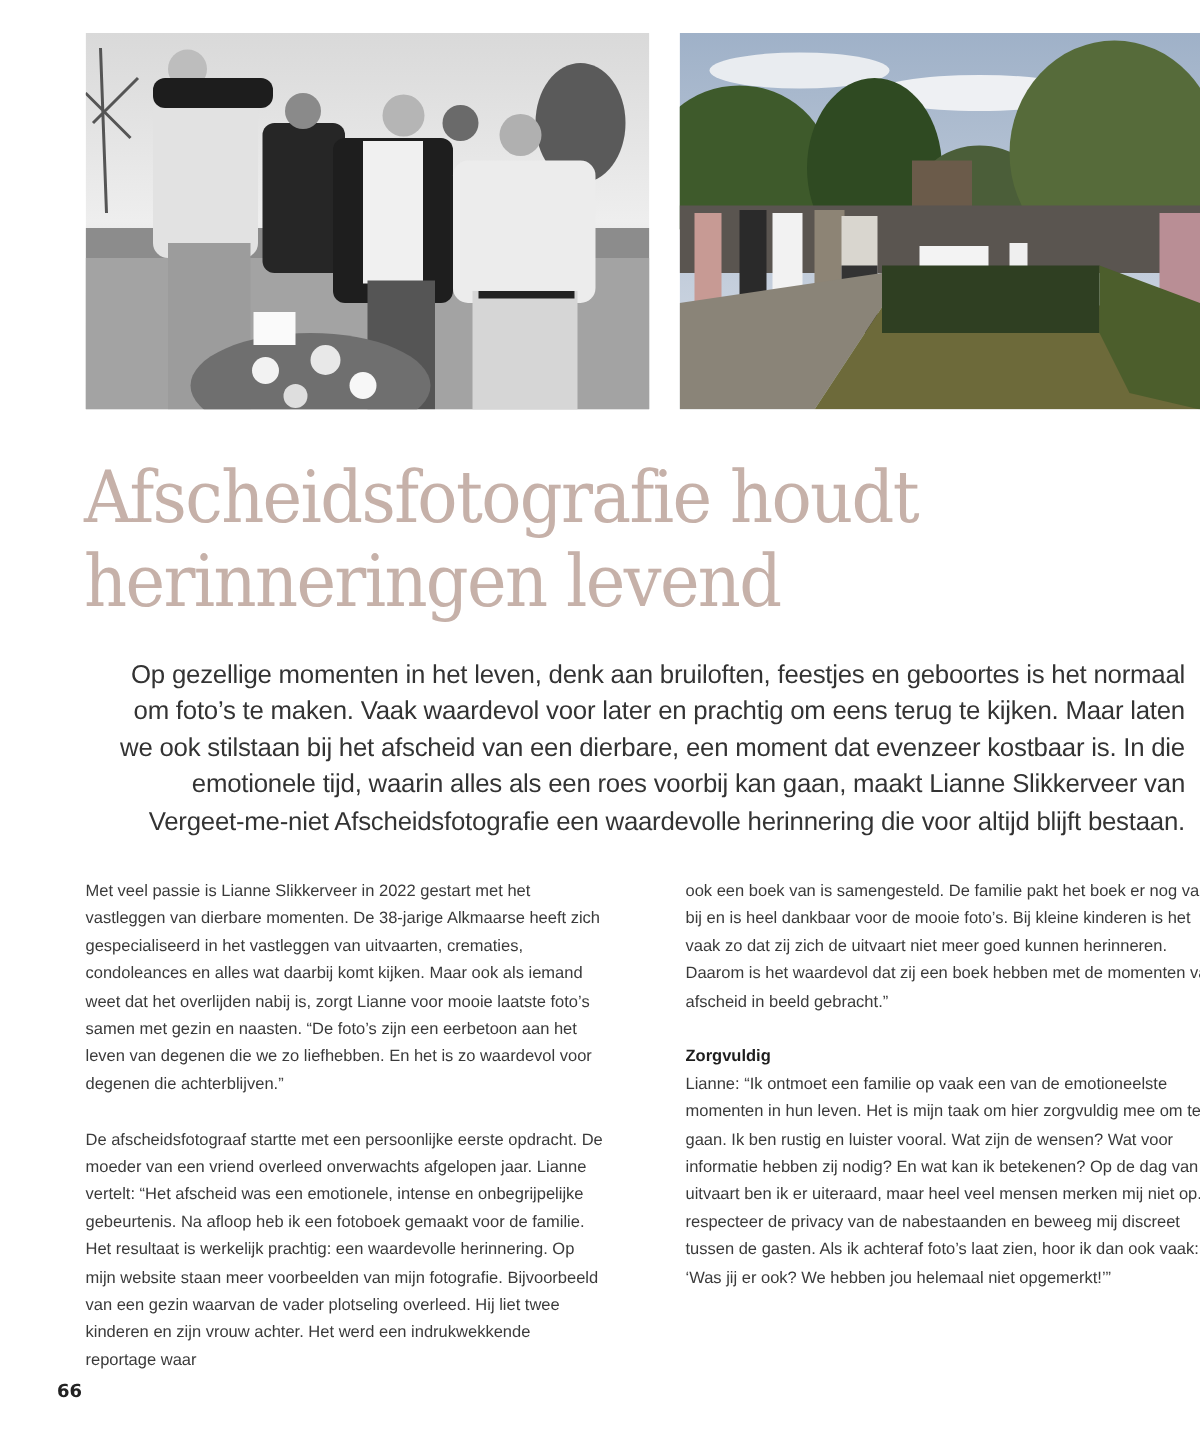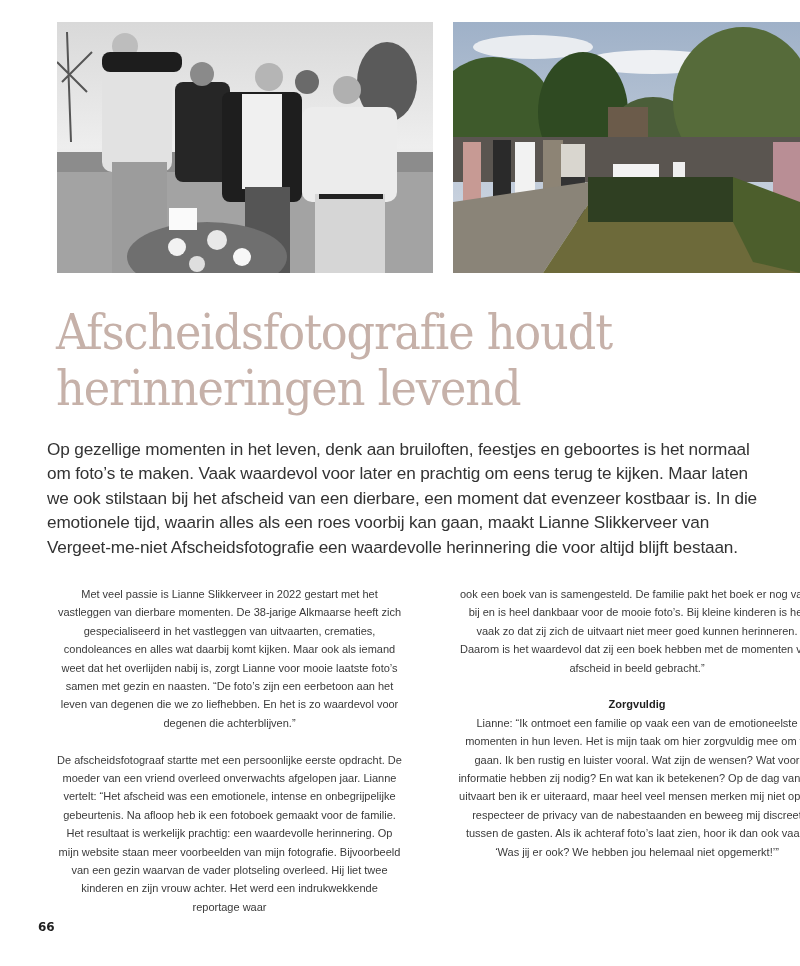--- a/index.html
+++ b/index.html
@@ -2,23 +2,23 @@
 <html><head>
 <meta charset="utf-8">
 <style>
   html, body { margin: 0; padding: 0; background: #ffffff; }
   body { width: 800px; height: 966px; position: relative; overflow: hidden; font-family: "Liberation Sans", sans-serif; color: #2b2b2b; }
   .photo { position: absolute; top: 22px; height: 251px; overflow: hidden; }
   .photo svg { display: block; width: 100%; height: 100%; }
   #photo-1 { left: 57px; width: 376px; }
   #photo-2 { left: 453px; width: 347px; }
   .title { position: absolute; left: 56px; top: 304px; width: 720px; margin: 0; font-family: "DejaVu Serif", serif; font-weight: normal; font-size: 48px; line-height: 56px; letter-spacing: -1.2px; color: #c6b1a9; transform: scaleX(0.93); transform-origin: left top; }
-  .intro { position: absolute; left: 47px; top: 437px; width: 720px; margin: 0; font-family: "Liberation Sans", sans-serif; font-size: 17.2px; line-height: 24.4px; color: #333333; letter-spacing: -0.15px; }
+  .intro { position: absolute; left: 70px; top: 437px; width: 720px; margin: 0; font-family: "Liberation Sans", sans-serif; font-size: 17.2px; line-height: 24.4px; color: #333333; letter-spacing: -0.15px; text-align: right; }
   .col { position: absolute; top: 585px; width: 345px; font-family: "Liberation Sans", sans-serif; font-size: 11px; line-height: 18.4px; color: #3a3a3a; }
-  .col p { margin: 0 0 18.4px 0; text-align: center; }
+  .col p { margin: 0 0 18.4px 0; }
   #col-left { left: 57px; }
   #col-right { left: 420px; width: 360px; margin-left: 37px; }
   .subhead { font-weight: bold; color: #1e1e1e; display: block; }
   .page-number { position: absolute; left: 38px; top: 920px; font-family: "DejaVu Sans", sans-serif; font-weight: bold; font-size: 12px; color: #222; }
 </style>
 </head>
 <body>
 
 <div id="photo-1" class="photo" role="img" aria-label="Black-and-white photo of mourners at a funeral with flowers in the foreground">
   <svg viewBox="0 0 376 251" preserveAspectRatio="none">

